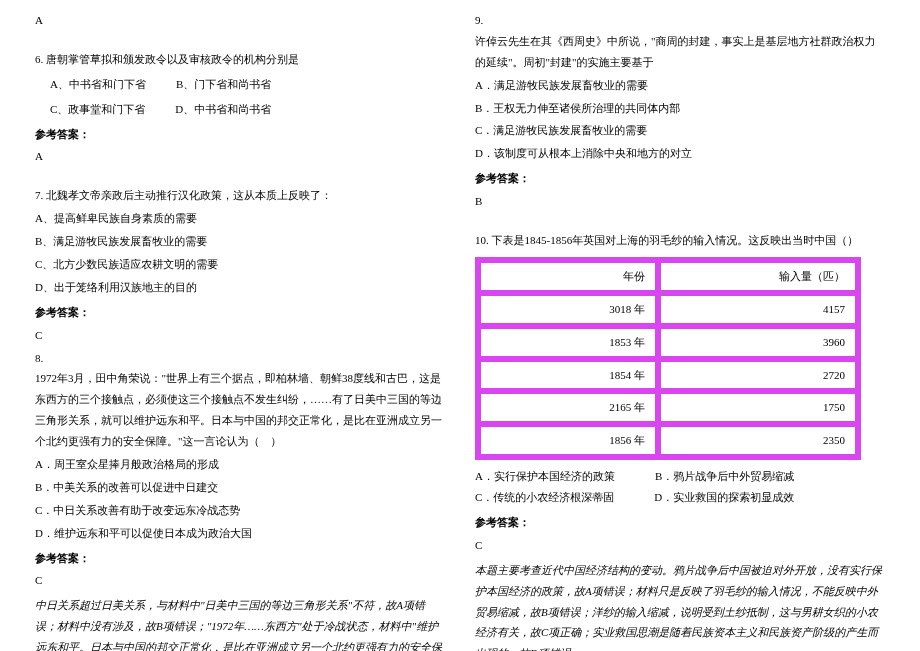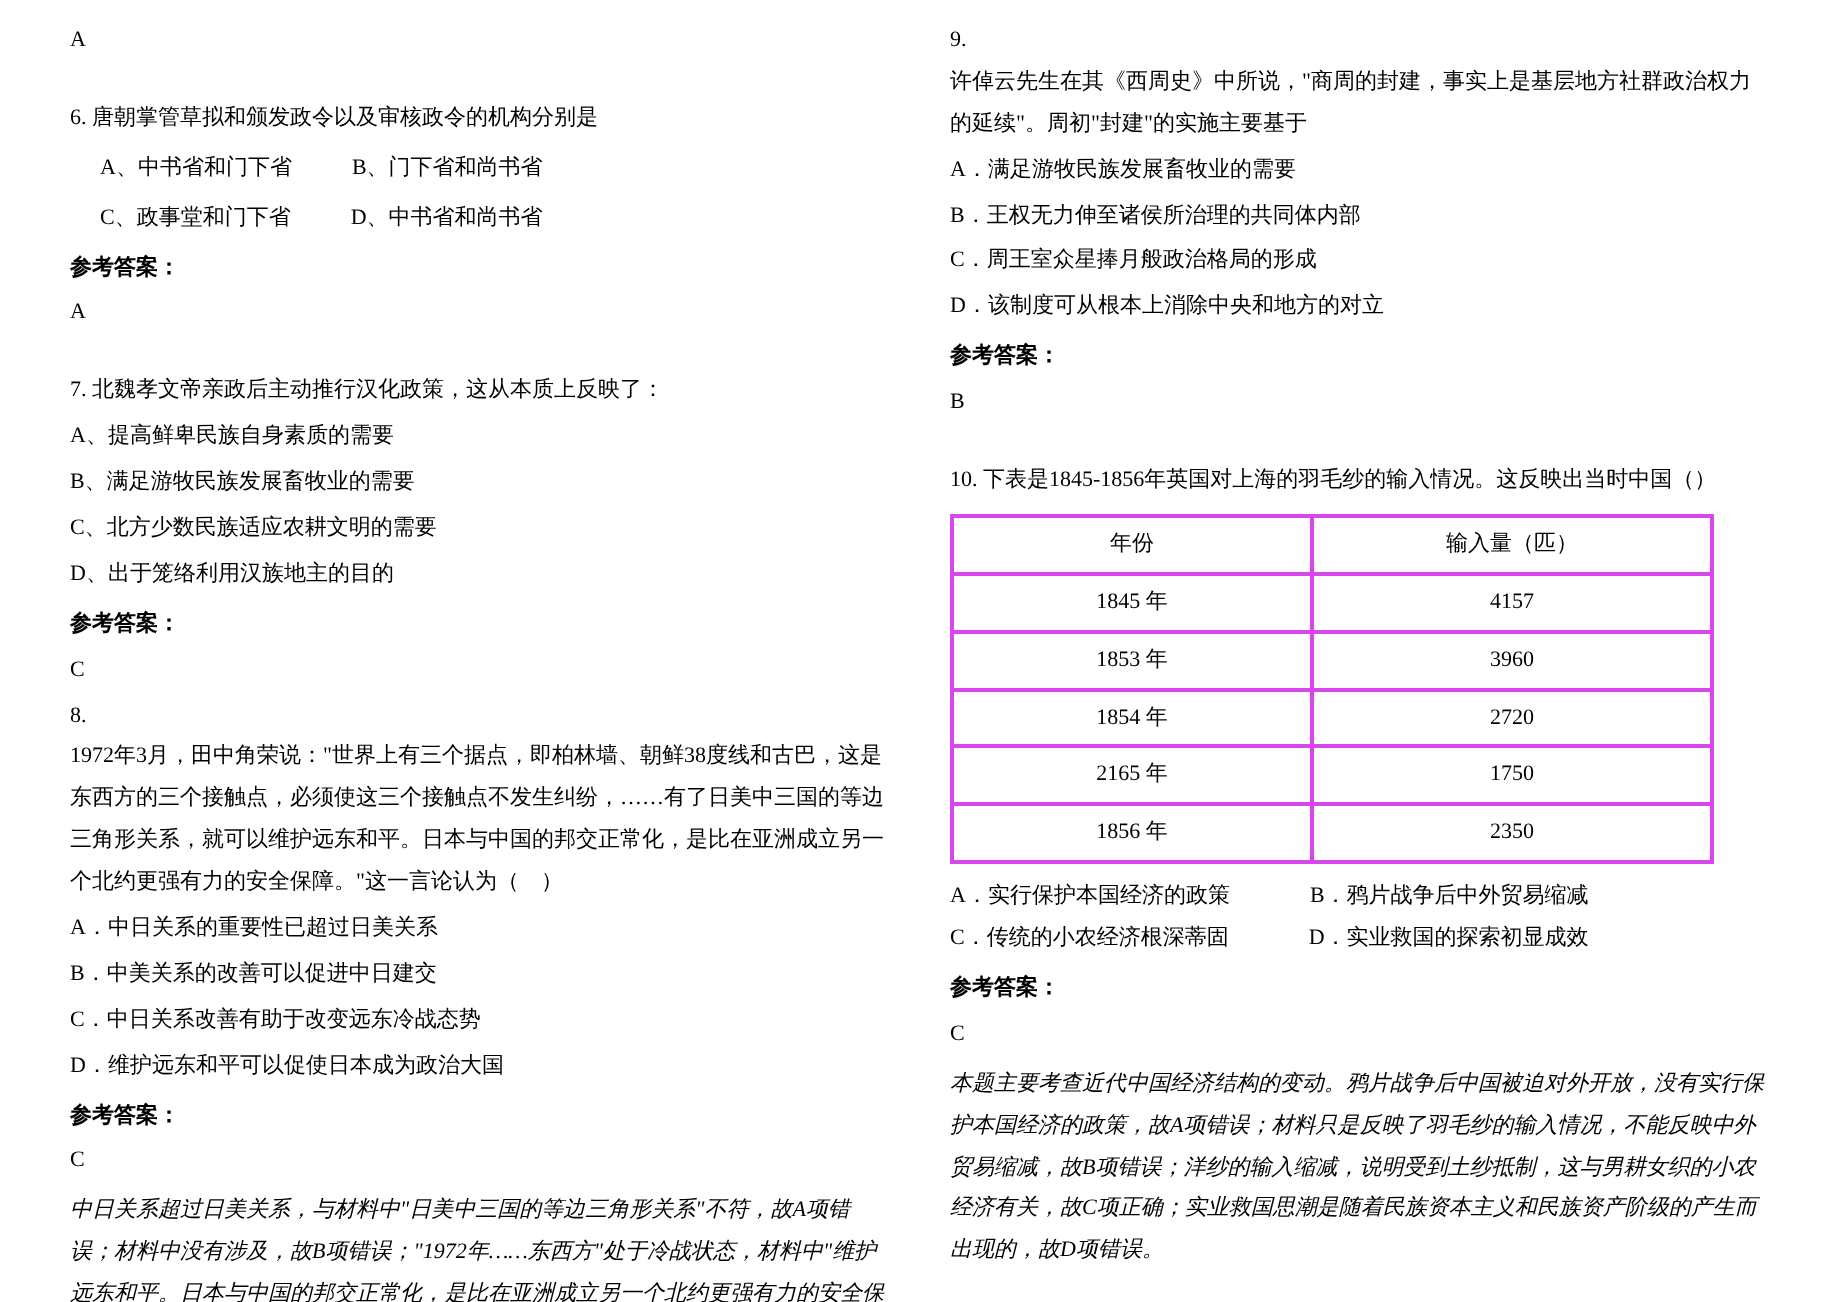--- a/index.html
+++ b/index.html
@@ -45,24 +45,24 @@
     }
     .ans-val {
       margin-top: 2px;
     }
     table {
       border-collapse: collapse;
       margin-top: 6px;
       margin-bottom: 6px;
     }
     table td, table th {
-      border: 2px solid #d946ef;
+      border: 6px solid #d946ef;
       padding: 3px 10px;
       font-weight: normal;
-      text-align: center;
+      text-align: right;
       font-size: 11px;
     }
     .table1 td:first-child, .table1 th:first-child {
       width: 180px;
     }
     .table1 td:nth-child(2), .table1 th:nth-child(2) {
       width: 200px;
     }
     .ab-row {
       display: flex;
@@ -98,48 +98,48 @@
   <div class="q-num">7. 北魏孝文帝亲政后主动推行汉化政策，这从本质上反映了：</div>
   <div class="opts-block">A、提高鲜卑民族自身素质的需要</div>
   <div class="opts-block">B、满足游牧民族发展畜牧业的需要</div>
   <div class="opts-block">C、北方少数民族适应农耕文明的需要</div>
   <div class="opts-block">D、出于笼络利用汉族地主的目的</div>
   <div class="ans-label">参考答案：</div>
   <div class="ans-val">C</div>
 
   <div class="sp-top">8.</div>
   <div>1972年3月，田中角荣说："世界上有三个据点，即柏林墙、朝鲜38度线和古巴，这是东西方的三个接触点，必须使这三个接触点不发生纠纷，……有了日美中三国的等边三角形关系，就可以维护远东和平。日本与中国的邦交正常化，是比在亚洲成立另一个北约更强有力的安全保障。"这一言论认为（　）</div>
-  <div class="opts-block">A．中日关系的重要性已超过日美关系</div>
+  <div class="opts-block">A．周王室众星捧月般政治格局的形成</div>
   <div class="opts-block">B．中美关系的改善可以促进中日建交</div>
   <div class="opts-block">C．中日关系改善有助于改变远东冷战态势</div>
   <div class="opts-block">D．维护远东和平可以促使日本成为政治大国</div>
   <div class="ans-label">参考答案：</div>
   <div class="ans-val">C</div>
   <div class="explanation">中日关系超过日美关系，与材料中"日美中三国的等边三角形关系"不符，故A项错误；材料中没有涉及，故B项错误；"1972年……东西方"处于冷战状态，材料中"维护远东和平。日本与中国的邦交正常化，是比在亚洲成立另一个北约更强有力的安全保障"表明有助于改变远东冷战态势，故C项正确；20世纪80年代，日本提出成为政治大国的目标，与材料中"1972年3月，田中角荣说"不符，故D项错误。</div>
 </div>
 
 <div class="col col-right">
   <div>9.</div>
   <div>许倬云先生在其《西周史》中所说，"商周的封建，事实上是基层地方社群政治权力的延续"。周初"封建"的实施主要基于</div>
   <div class="opts-block">A．满足游牧民族发展畜牧业的需要</div>
   <div class="opts-block">B．王权无力伸至诸侯所治理的共同体内部</div>
-  <div class="opts-block">C．周王室众星捧月般政治格局的形成</div>
+  <div class="opts-block">C．满足游牧民族发展畜牧业的需要</div>
   <div class="opts-block">D．该制度可从根本上消除中央和地方的对立</div>
   <div class="ans-label">参考答案：</div>
   <div class="ans-val">B</div>
 
   <div class="q-num">10. 下表是1845-1856年英国对上海的羽毛纱的输入情况。这反映出当时中国（）</div>
   <table class="table1">
     <tbody>
         <tr>
       <th>年份</th>
       <th>输入量（匹）</th>
     </tr>
     <tr>
-          <td>1845 年</td>
+          <td>3018 年</td>
           <td>4157</td>
         </tr>
     <tr>
           <td>1853 年</td>
           <td>3960</td>
         </tr>
     <tr>
           <td>1854 年</td>
           <td>2720</td>
         </tr>

